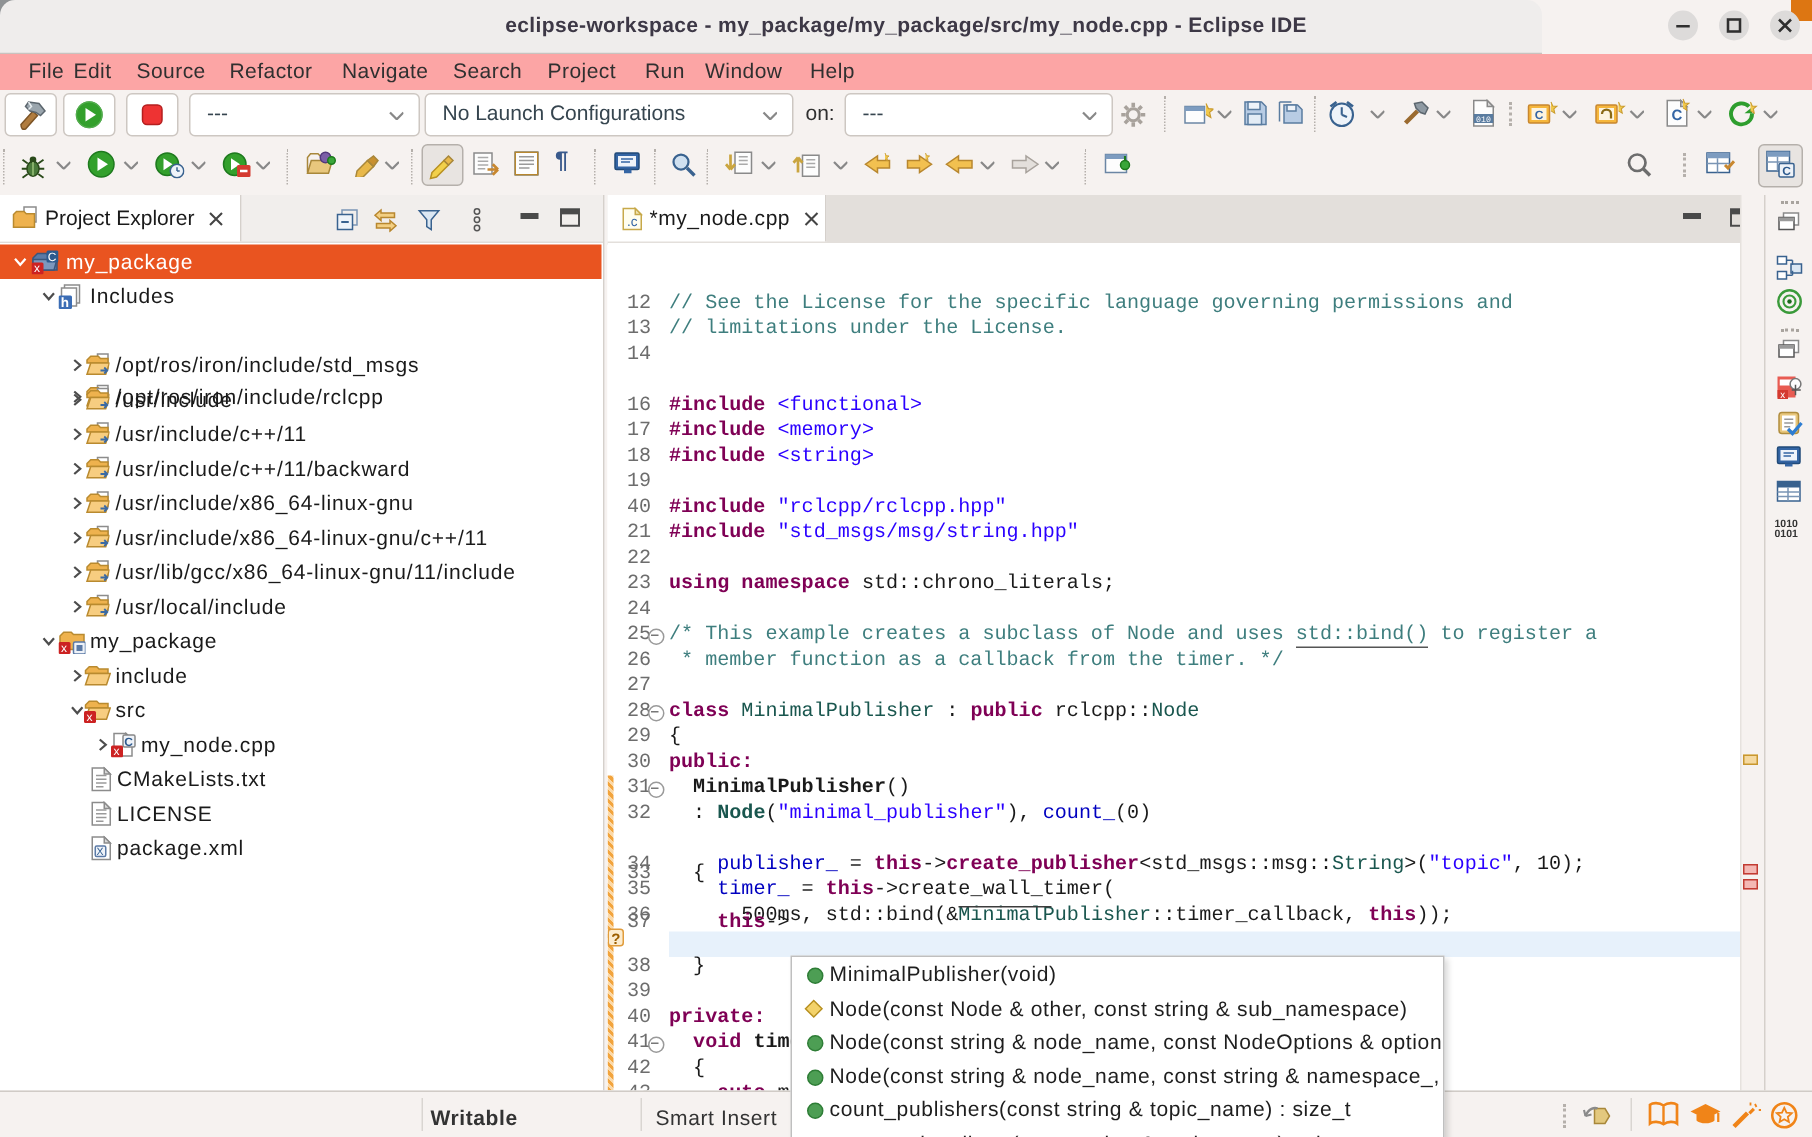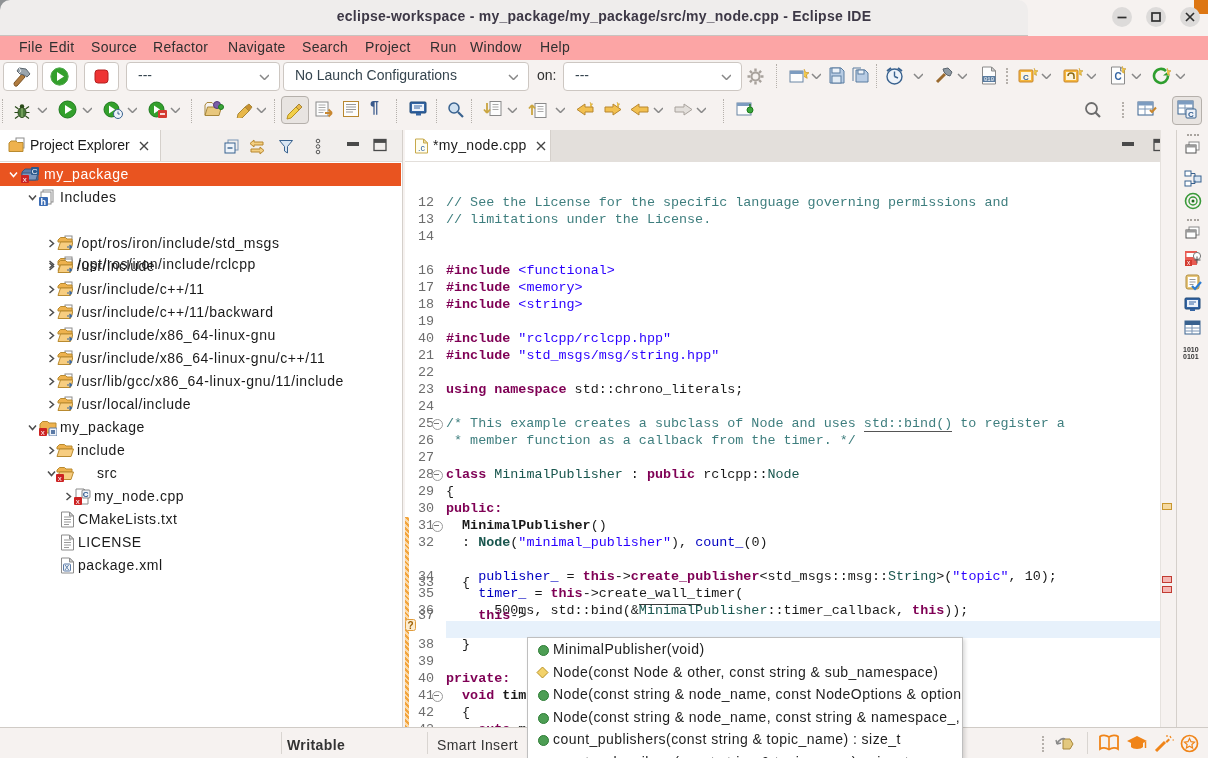--- a/index.html
+++ b/index.html
@@ -562,21 +562,21 @@
         <div class="row" style="top:332px;">
           <svg class="tchev" style="left:46px;" width="11" height="11">
               <path d="M2 3.5 L5.5 7.5 L9 3.5" fill="none" stroke="#4d4d4d" stroke-width="1.5"></path>
             </svg>
           <svg class="abs" style="left:56px;top:3px;" width="18" height="17">
               <path d="M1 5 l2.5 -2.5 h5 l1.5 1.5 h6 v3 h-15 z" fill="#eeb24e" stroke="#b98a2f"></path>
               <path d="M1 14.5 L3.5 7 h14 l-2.5 7.5 z" fill="#f7cd80" stroke="#b98a2f"></path>
               <rect x="0" y="9" width="8" height="8" rx="1" fill="#cc2222"></rect>
               <text x="4" y="15.5" font-size="8" fill="#fff" text-anchor="middle" font-family="Liberation Sans">x</text>
             </svg>
-          <span class="lbl" style="left:77px;margin-left:20px;">src</span>
+          <span class="lbl" style="left:77px;">src</span>
         </div>
         <div class="row" style="top:355px;">
           <svg class="tchev" style="left:63px;" width="11" height="11">
               <path d="M3.5 2 L7.5 5.5 L3.5 9" fill="none" stroke="#4d4d4d" stroke-width="1.5"></path>
             </svg>
           <svg class="abs" style="left:74px;top:3px;" width="17" height="17">
               <path d="M2 1 h8 l4 4 v11 h-12 z" fill="#fff" stroke="#8c8c8c"></path>
               <path d="M10 1 l4 4 h-4 z" fill="#d8d8d8" stroke="#8c8c8c"></path>
               <rect x="8" y="2" width="8" height="8" rx="1" fill="#eef2f8" stroke="#888"></rect>
               <text x="12" y="9" font-size="8" font-weight="bold" fill="#2d5a8e" text-anchor="middle" font-family="Liberation Sans">C</text>

